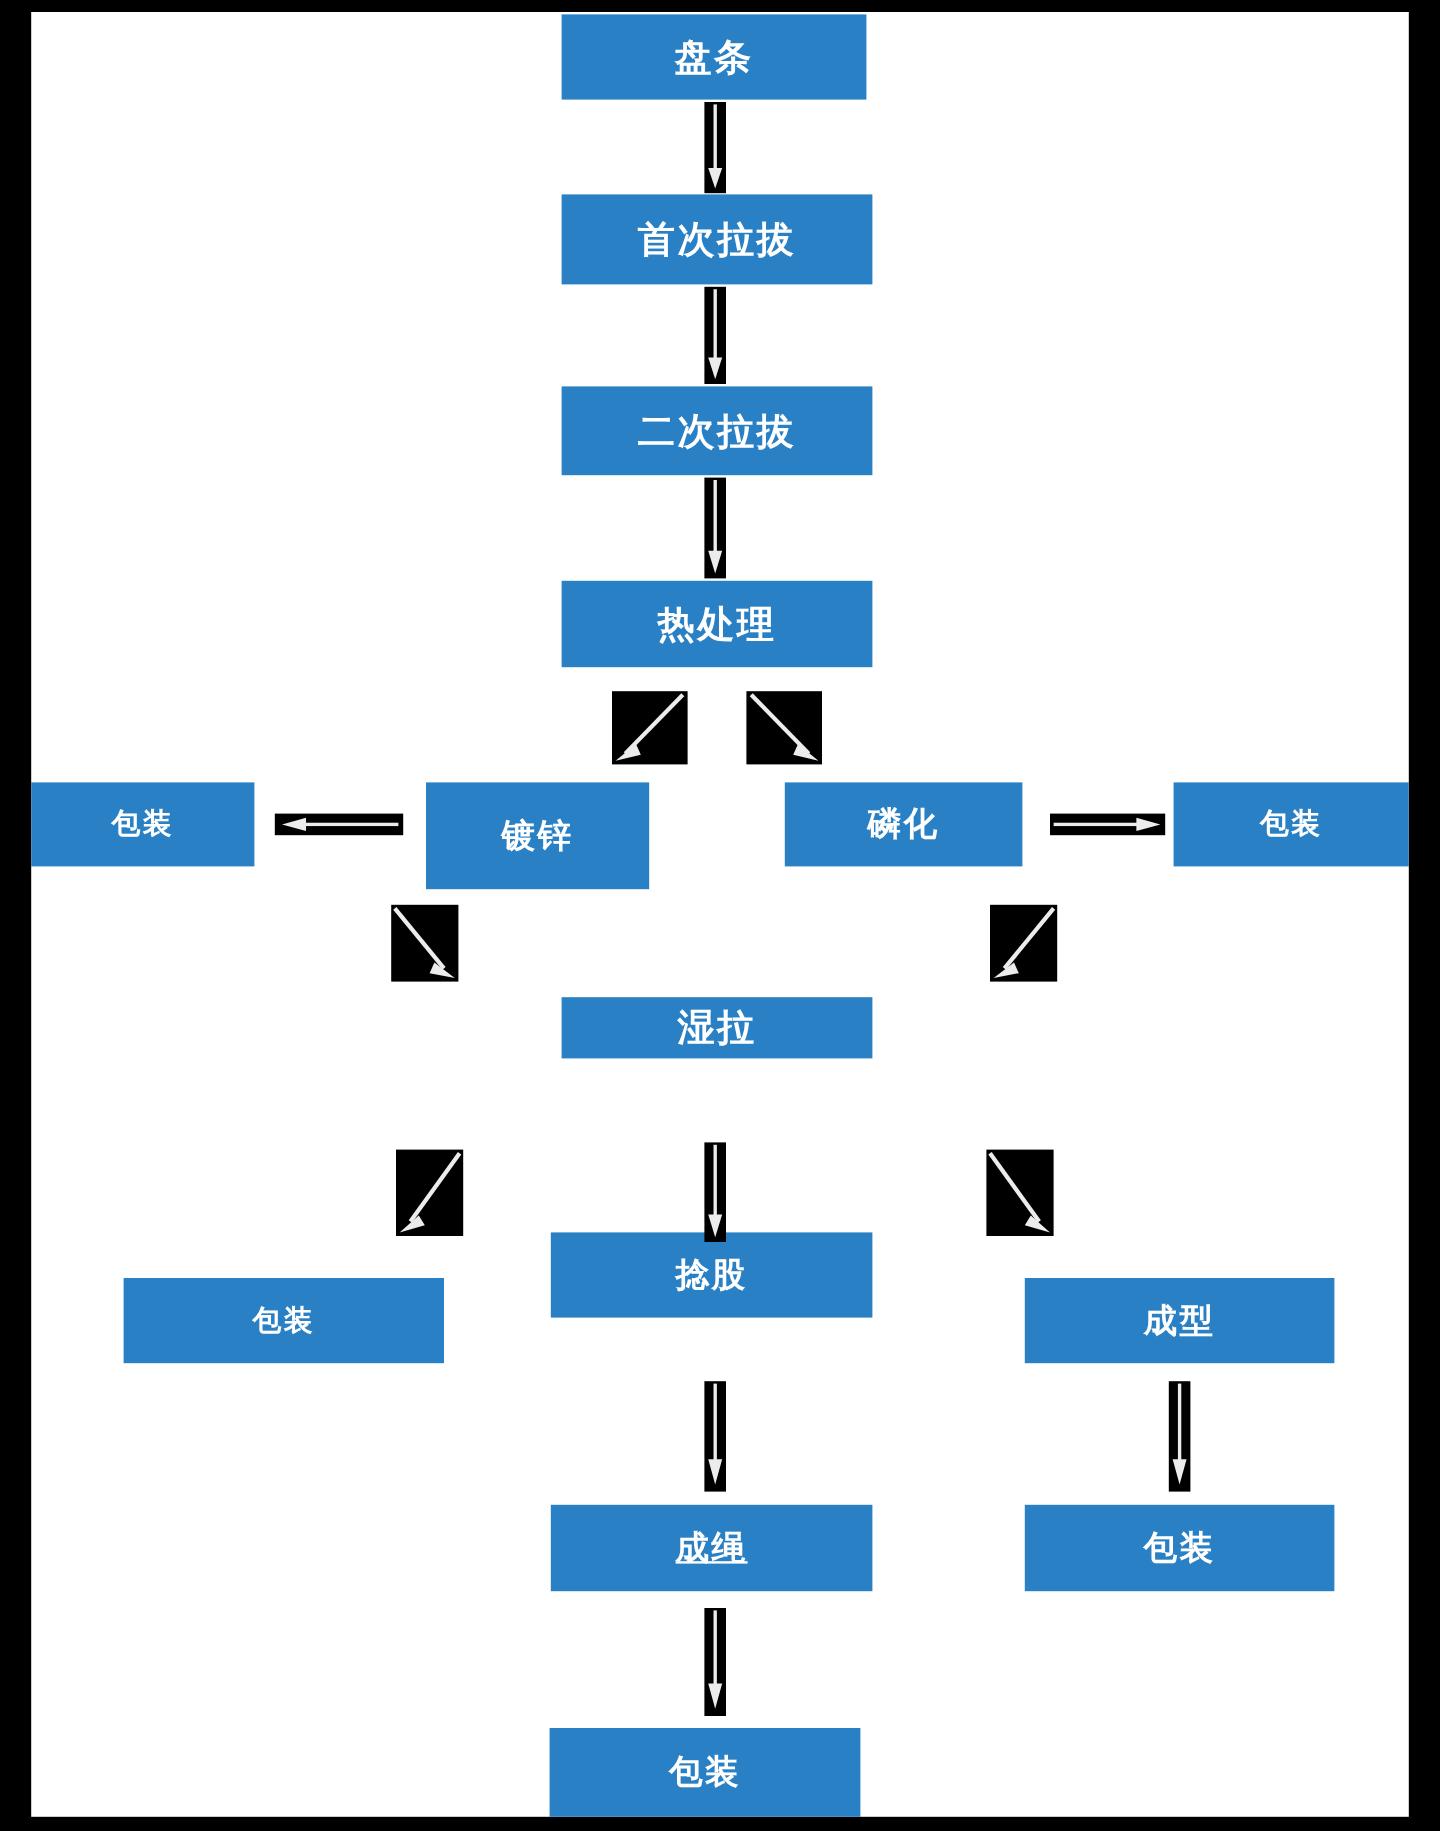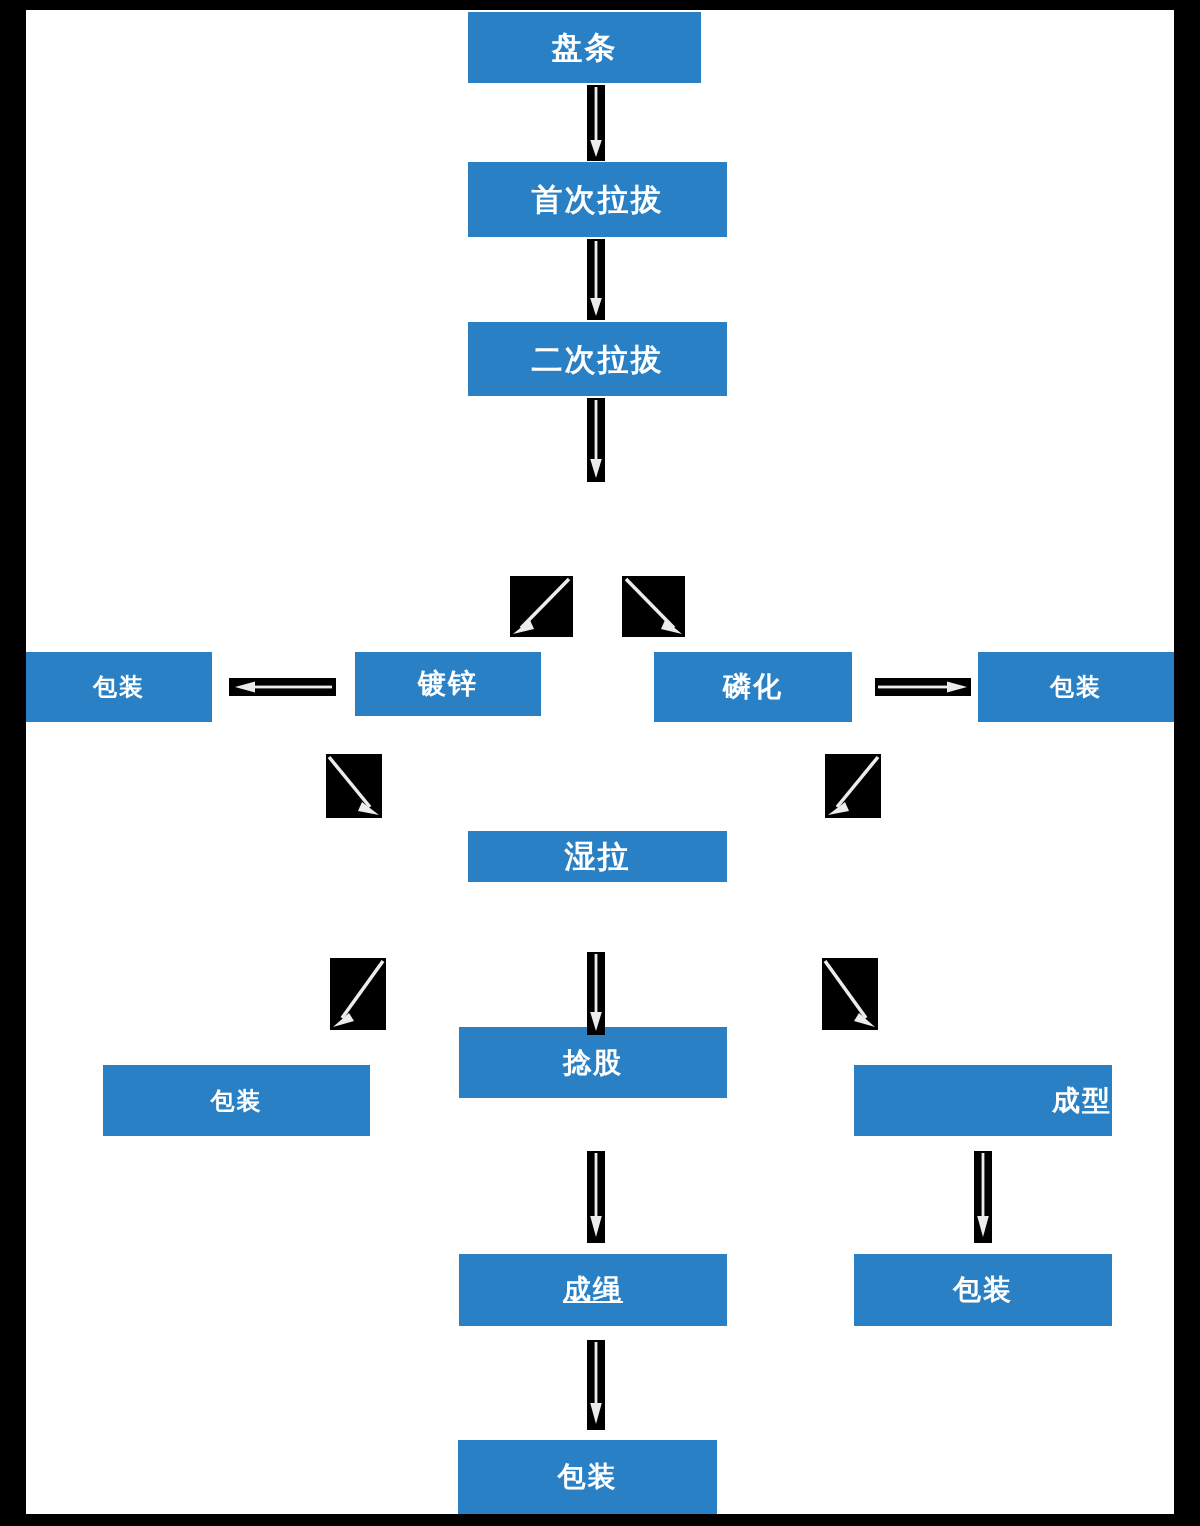--- a/index.html
+++ b/index.html
@@ -54,34 +54,37 @@
     overflow: hidden;
   }
   .arrow svg { display: block; width: 100%; height: 100%; }
 </style>
 </head>
 <body>
 
 <div id="canvas">
   <div id="page">
 
-    <div class="node fs-lg" style="left:442px; top:2px; width:233px; height:71px;">
+    <div class="node fs-lg" style="left:442px; top:2px; width:254px; height:71px;">
       <span class="label">盘条</span>
     </div>
 
     <div class="node fs-lg" style="left:442px; top:152px; width:259px; height:75px;">
       <span class="label">首次拉拔</span>
     </div>
 
     <div class="node fs-lg" style="left:442px; top:312px; width:259px; height:74px;">
       <span class="label">二次拉拔</span>
     </div>
 
-
-    <div class="node fs-md" style="left:329px; top:642px; width:186px; height:64px;">
+    <div class="node fs-lg" style="left:442px; top:474px; width:259px; height:72px;">
+      <span class="label">热处理</span>
+    </div>
+
+    <div class="node fs-md" style="left:329px; top:642px; width:186px; height:89px;">
       <span class="label">镀锌</span>
     </div>
 
     <div class="node fs-md" style="left:628px; top:642px; width:198px; height:70px;">
       <span class="label">磷化</span>
     </div>
 
     <div class="node fs-sm" style="left:0px; top:642px; width:186px; height:70px;">
       <span class="label">包装</span>
     </div>
@@ -95,21 +98,21 @@
     </div>
 
     <div class="node fs-sm" style="left:77px; top:1055px; width:267px; height:71px;">
       <span class="label">包装</span>
     </div>
 
     <div class="node fs-md" style="left:433px; top:1017px; width:268px; height:71px;">
       <span class="label">捻股</span>
     </div>
 
-    <div class="node fs-md" style="left:828px; top:1055px; width:258px; height:71px;justify-content:flex-end;">
+    <div class="node fs-md" style="left:828px; top:1055px; width:258px; height:71px;">
       <span class="label">成型</span>
     </div>
 
     <div class="node fs-md" style="left:433px; top:1244px; width:268px; height:72px;text-decoration:underline;">
       <span class="label">成绳</span>
     </div>
 
     <div class="node fs-md" style="left:828px; top:1244px; width:258px; height:72px;">
       <span class="label">包装</span>
     </div>

